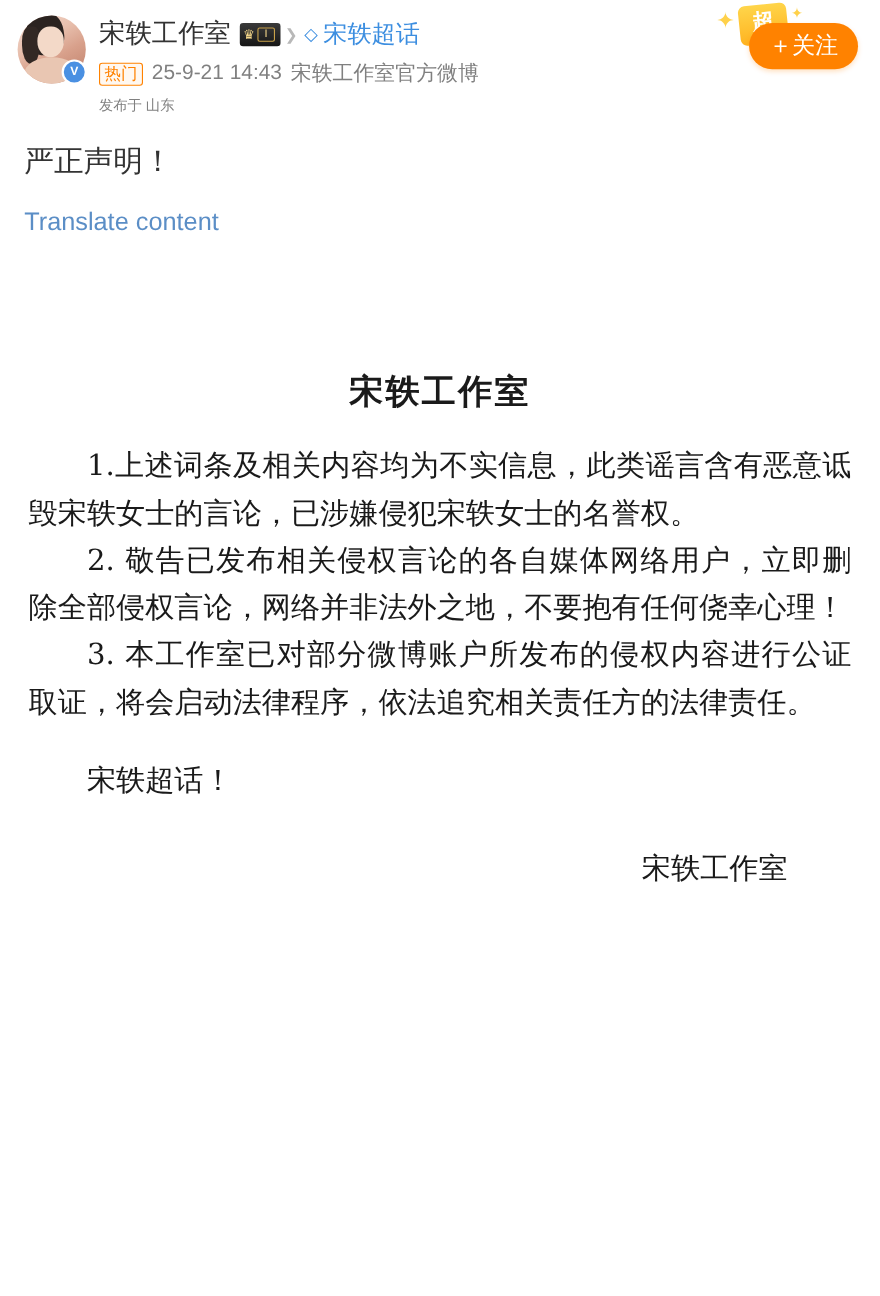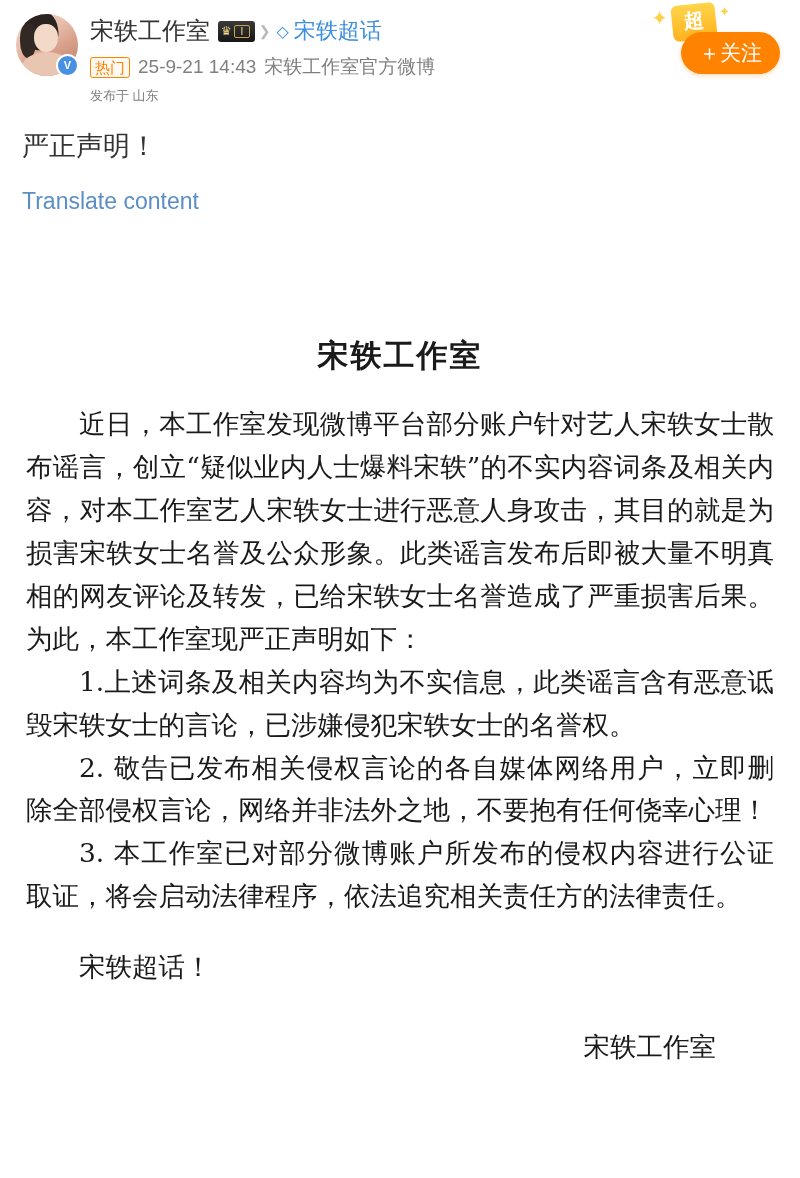--- a/index.html
+++ b/index.html
@@ -188,21 +188,21 @@
   .follow-area {
     position: absolute;
     right: 10px;
     top: 4px;
     width: 150px;
     height: 66px;
   }
   .follow-btn {
     position: absolute;
     right: 10px;
-    top: 28px;
+    top: 17px;
     height: 42px;
     padding: 0 18px;
     border-radius: 21px;
     background: #ff8200;
     color: #fff;
     font-size: 21px;
     line-height: 42px;
     border: none;
     white-space: nowrap;
     box-shadow: 0 2px 5px rgba(255,130,0,0.25);
@@ -333,21 +333,20 @@
   </div>
 </div>
 
 <div class="post-body">
   <div class="headline">严正声明！</div>
   <div class="translate-link">Translate content</div>
 </div>
 
 <div class="statement">
   <div class="statement-title">宋轶工作室</div>
-  <p>近日，本工作室发现微博平台部分账户针对艺人宋轶女士散布谣言，创立“疑似业内人士爆料宋轶”的不实内容词条及相关内容，对本工作室艺人宋轶女士进行恶意人身攻击，其目的就是为损害宋轶女士名誉及公众形象。此类谣言发布后即被大量不明真相的网友评论及转发，已给宋轶女士名誉造成了严重损害后果。为此，本工作室现严正声明如下：</p>
   <p class="sub">1.上述词条及相关内容均为不实信息，此类谣言含有恶意诋毁宋轶女士的言论，已涉嫌侵犯宋轶女士的名誉权。</p>
   <p class="sub">2. 敬告已发布相关侵权言论的各自媒体网络用户，立即删除全部侵权言论，网络并非法外之地，不要抱有任何侥幸心理！</p>
   <p class="sub">3. 本工作室已对部分微博账户所发布的侵权内容进行公证取证，将会启动法律程序，依法追究相关责任方的法律责任。</p>
   <p class="closing">宋轶超话！</p>
   <div class="sign">
     <div>宋轶工作室</div>
   </div>
 </div>
 
 </body></html>

